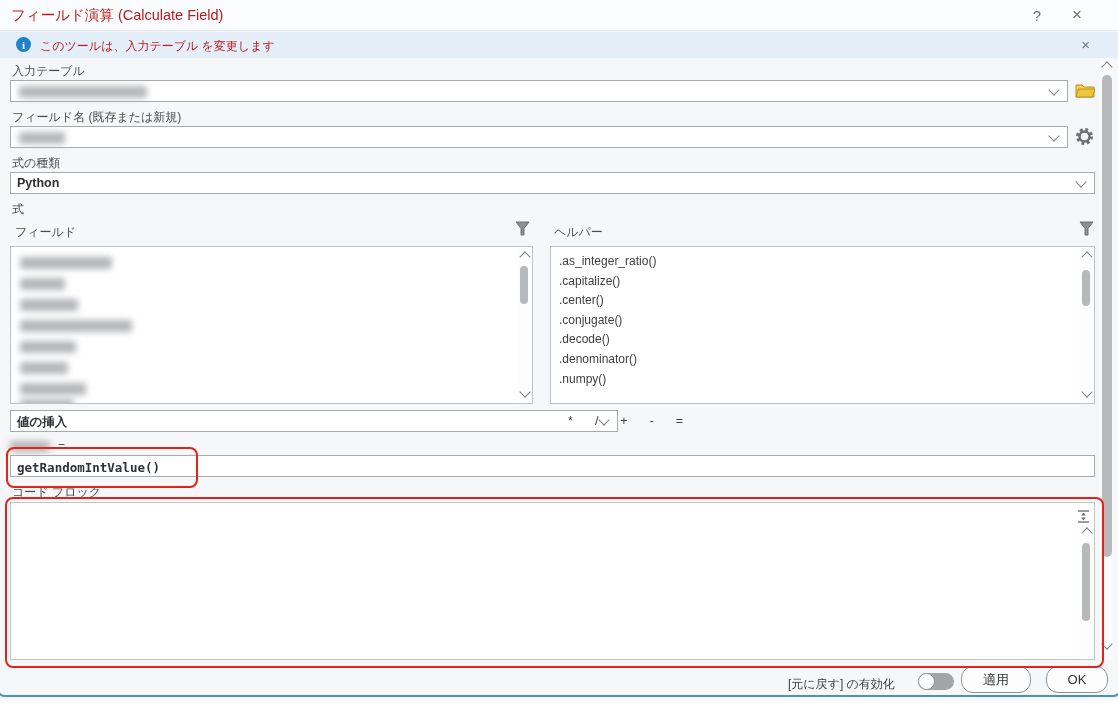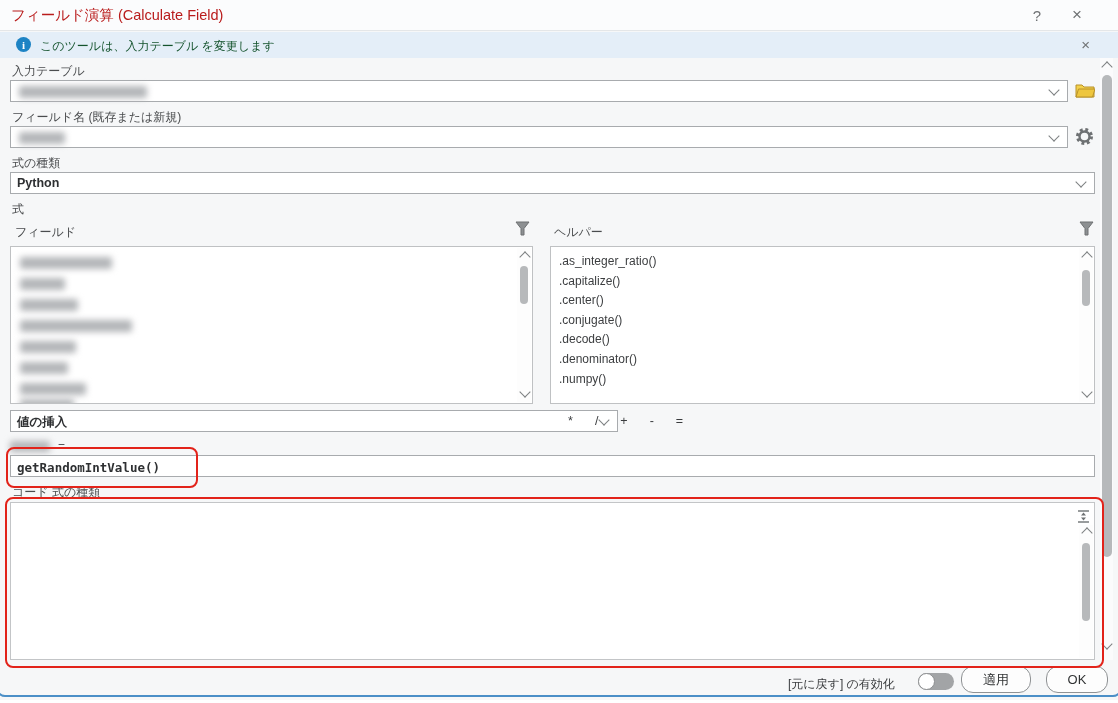--- a/index.html
+++ b/index.html
@@ -14,21 +14,21 @@
   .title{position:absolute;left:11px;top:6px;font-size:14.5px;color:#b91c1c;}
   .tb-btn{position:absolute;top:4px;width:22px;height:22px;display:flex;align-items:center;
           justify-content:center;color:#6f7274;font-size:15px;cursor:default;}
   .tb-help{right:70px;}
   .tb-close{right:30px;font-size:17px;}
   
   .infobar{position:absolute;left:0;top:32px;width:1118px;height:26px;background:#e4eef8;}
   .info-icon{position:absolute;left:16px;top:5px;width:15px;height:15px;border-radius:50%;
              background:#1d83c4;color:#fff;font-size:11px;font-weight:bold;
              font-family:"Liberation Serif",serif;display:flex;align-items:center;justify-content:center;}
-  .info-text{position:absolute;left:40px;top:6px;font-size:12px;color:#14532d;}
+  .info-text{position:absolute;left:40px;top:6px;font-size:12px;color:#b91c1c;}
   .info-close{position:absolute;right:28px;top:4px;font-size:15px;color:#6f7274;}
   
   .lbl{position:absolute;font-size:12px;color:#4a4c4e;white-space:nowrap;}
   
   .combo{position:absolute;height:22px;background:#fff;border:1px solid #a8abae;box-sizing:border-box;font-weight:bold;}
   .combo .val{position:absolute;left:6px;top:3px;font-size:12.5px;color:#2e3032;white-space:nowrap;}
   .chev{position:absolute;width:7px;height:7px;border-right:1.5px solid #7d8082;
         border-bottom:1.5px solid #7d8082;}
   .chev.down{transform:rotate(45deg);}
   .chev.up{transform:rotate(-135deg);}
@@ -170,21 +170,21 @@
       </div>
 
   <div class="blurchip" style="position:absolute;left:10px;top:441px;width:40px;height:11px;"></div>
   <div class="lbl" style="left:58px;top:439px;color:#55585a;">=</div>
 
   <div class="combo" style="left:10px;top:455px;width:1085px;">
     <span class="val mono" style="top:4px;font-size:12.5px;">getRandomIntValue()</span>
   </div>
   <div class="red-annot" style="left:6px;top:447px;width:188px;height:37px;"></div>
 
-  <div class="lbl" style="left:12px;top:484px;">コード 式の種類</div>
+  <div class="lbl" style="left:12px;top:484px;">コード ブロック</div>
   <div class="codeblock mono" style="left:10px;top:502px;width:1085px;height:158px;">
     <div style="position:absolute;right:4px;top:6px;">
       <svg width="13" height="15" viewBox="0 0 13 15">
         <path d="M1 2 H12" stroke="#6e7173" stroke-width="1.4"></path>
         <path d="M1 13 H12" stroke="#6e7173" stroke-width="1.4"></path>
         <path d="M6.5 3.5 L9 6.5 L4 6.5 Z" fill="#6e7173"></path>
         <path d="M6.5 11.5 L9 8.5 L4 8.5 Z" fill="#6e7173"></path>
       </svg>
     </div>
     <div class="vsb" style="top:22px;">

